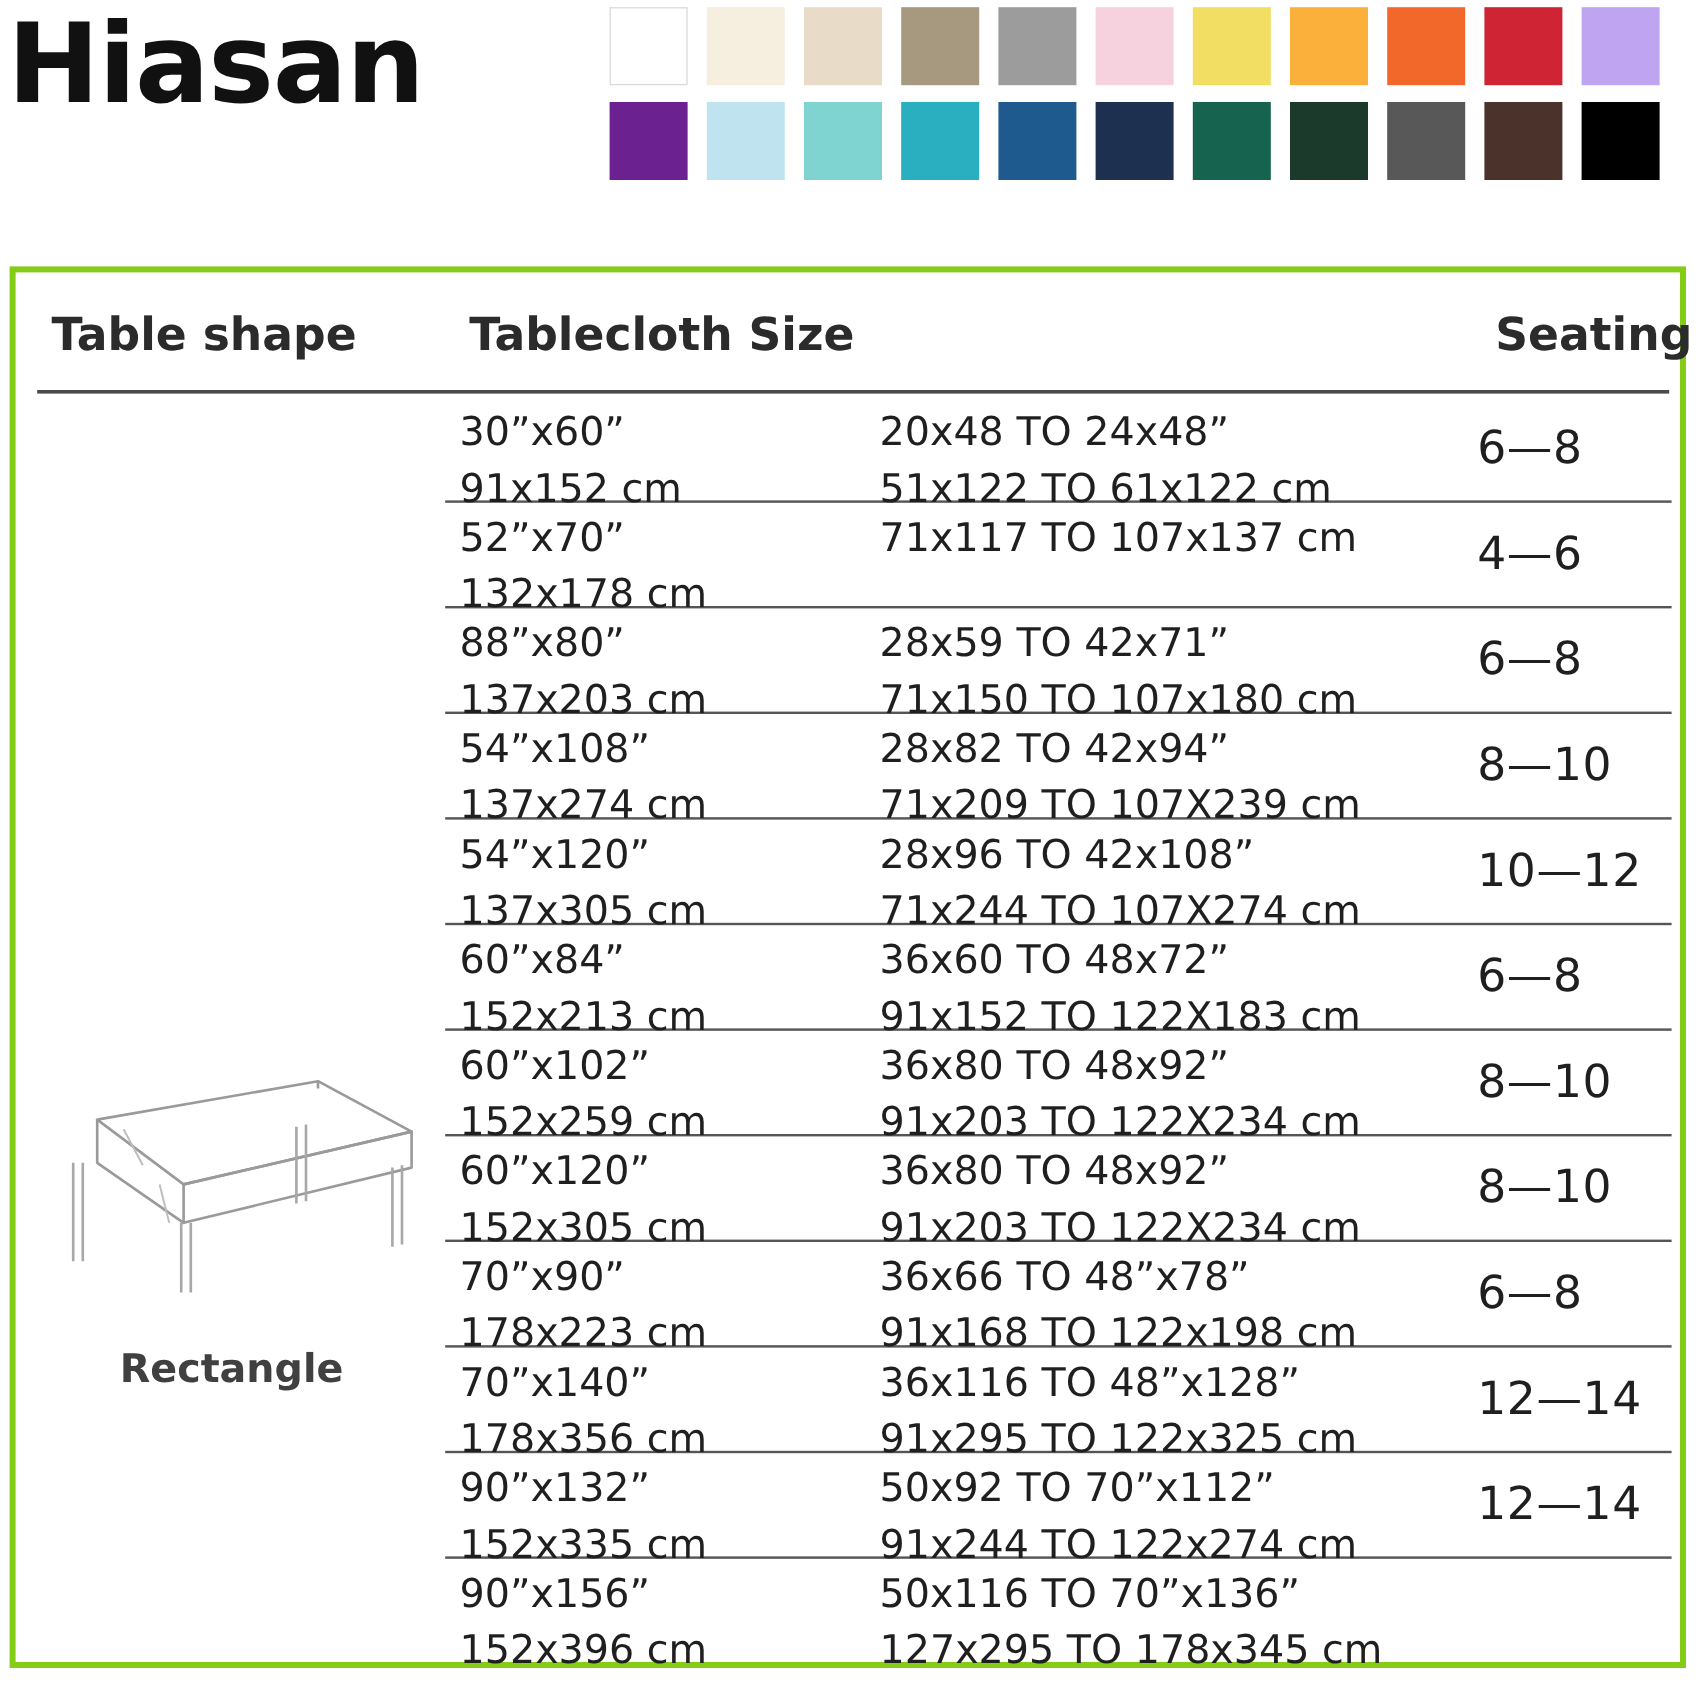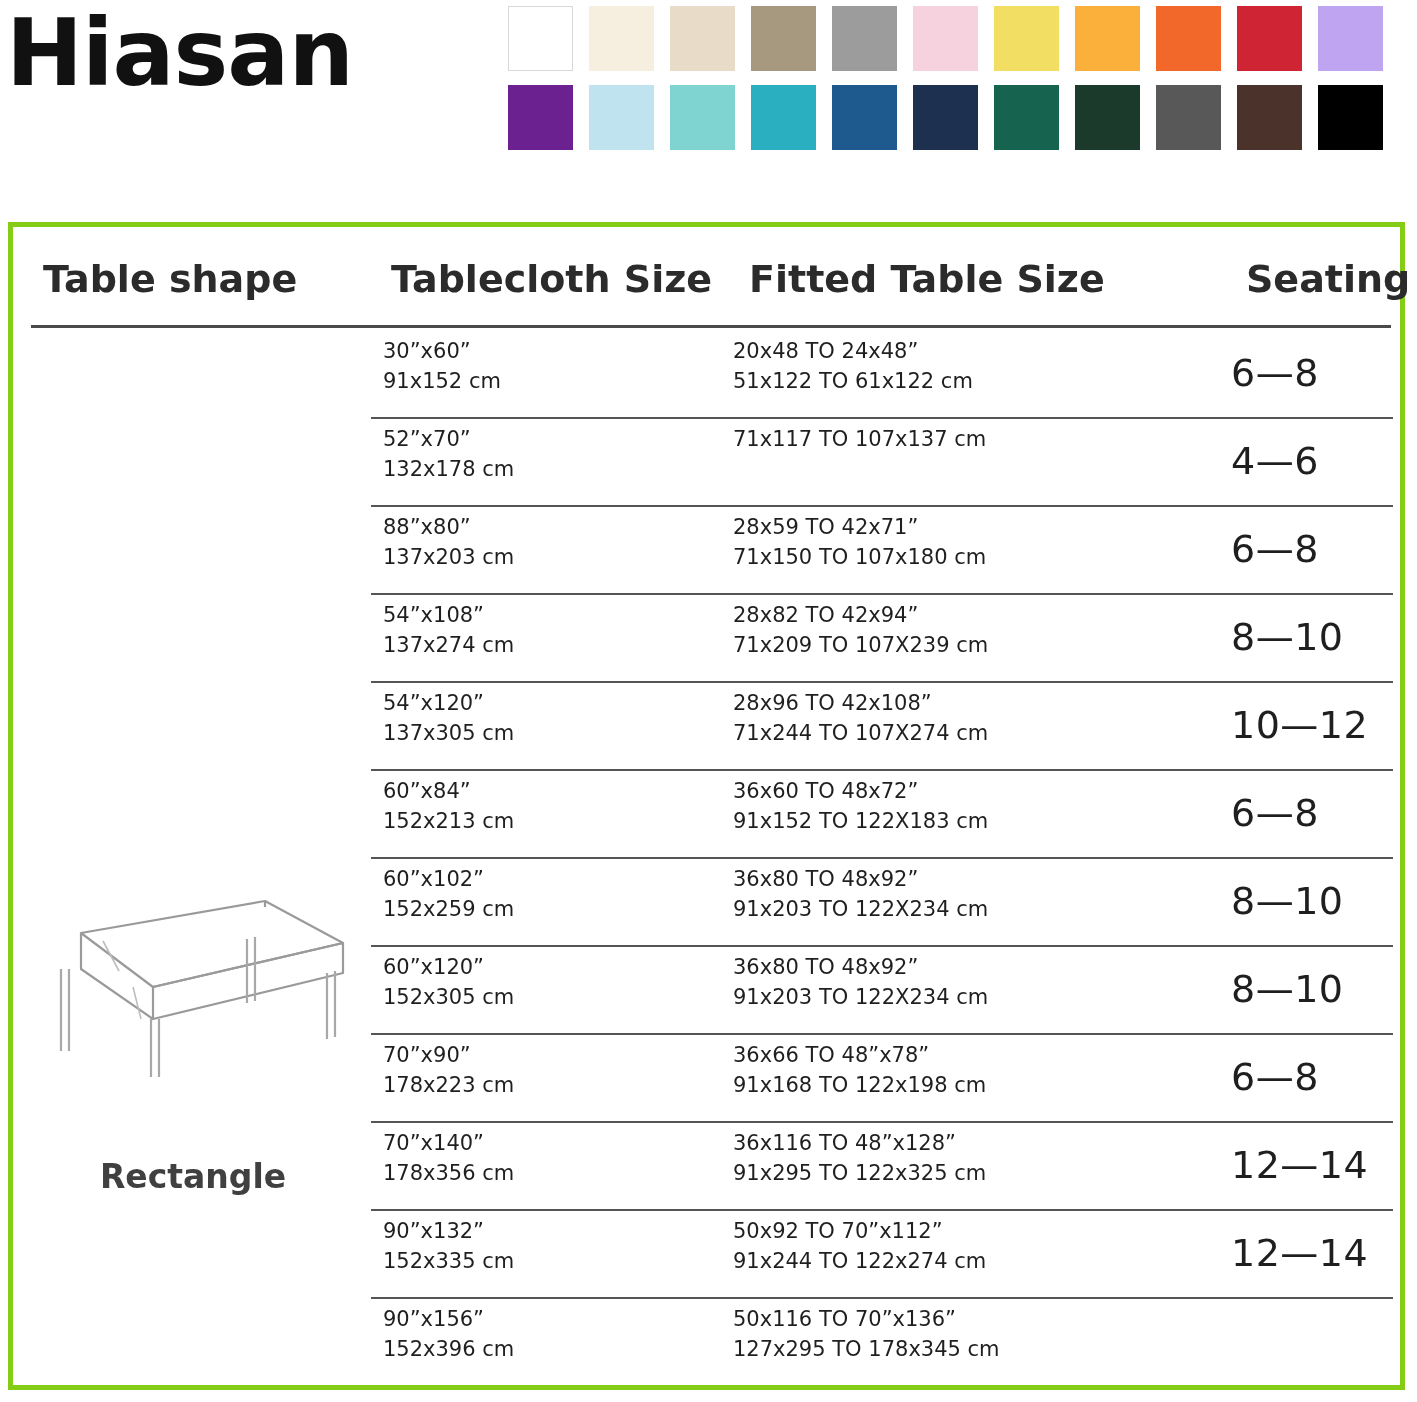--- a/index.html
+++ b/index.html
@@ -120,40 +120,39 @@
   .shape-label {
     position: absolute;
     left: 0;
     top: 790px;
     width: 340px;
     text-align: center;
     font-size: 33px;
     font-weight: 700;
     color: #404040;
     font-family: "DejaVu Sans", sans-serif;
-    margin-top: 36px;
   }
 
   
   .rows {
     position: absolute;
     left: 358px;
     top: 104px;
     width: 1022px;
   }
   .row {
     position: relative;
     height: 88px;
     border-bottom: 2px solid #555555;
     box-sizing: border-box;
   }
   .row:last-child { border-bottom: none; }
   .cell {
     position: absolute;
-    font-size: 21px;
+    font-size: 33px;
     color: #1f1f1f;
     line-height: 1.42;
     white-space: nowrap;
     font-family: "DejaVu Sans", sans-serif;
   }
   .c-cloth  { left: 12px;  top: 6px; }
   .c-fitted { left: 362px; top: 6px; }
   .c-seat {
     left: 860px;
     top: 0;
@@ -199,21 +198,20 @@
       </div>
   </div>
 </div>
 
 <div class="chart-box">
   <div class="chart-inner">
 
     <div class="table-head">
       <div class="th th-shape">Table shape</div>
       <div class="th th-cloth">Tablecloth Size</div>
-      <div class="th th-fitted">Fitted Table Size</div>
       <div class="th th-seat">Seating</div>
     </div>
     <div class="head-rule"></div>
 
     <div class="shape-col">
       <div class="shape-figure">
         <svg viewBox="0 0 320 190" width="320" height="190" xmlns="http://www.w3.org/2000/svg">
           <g fill="none" stroke="#9a9a9a" stroke-width="2.2" stroke-linejoin="round">
             <polygon points="48,42 232,10 310,52 120,96" fill="#ffffff"></polygon>
             <path d="M48,42 L48,78 L120,128 L120,96"></path>

